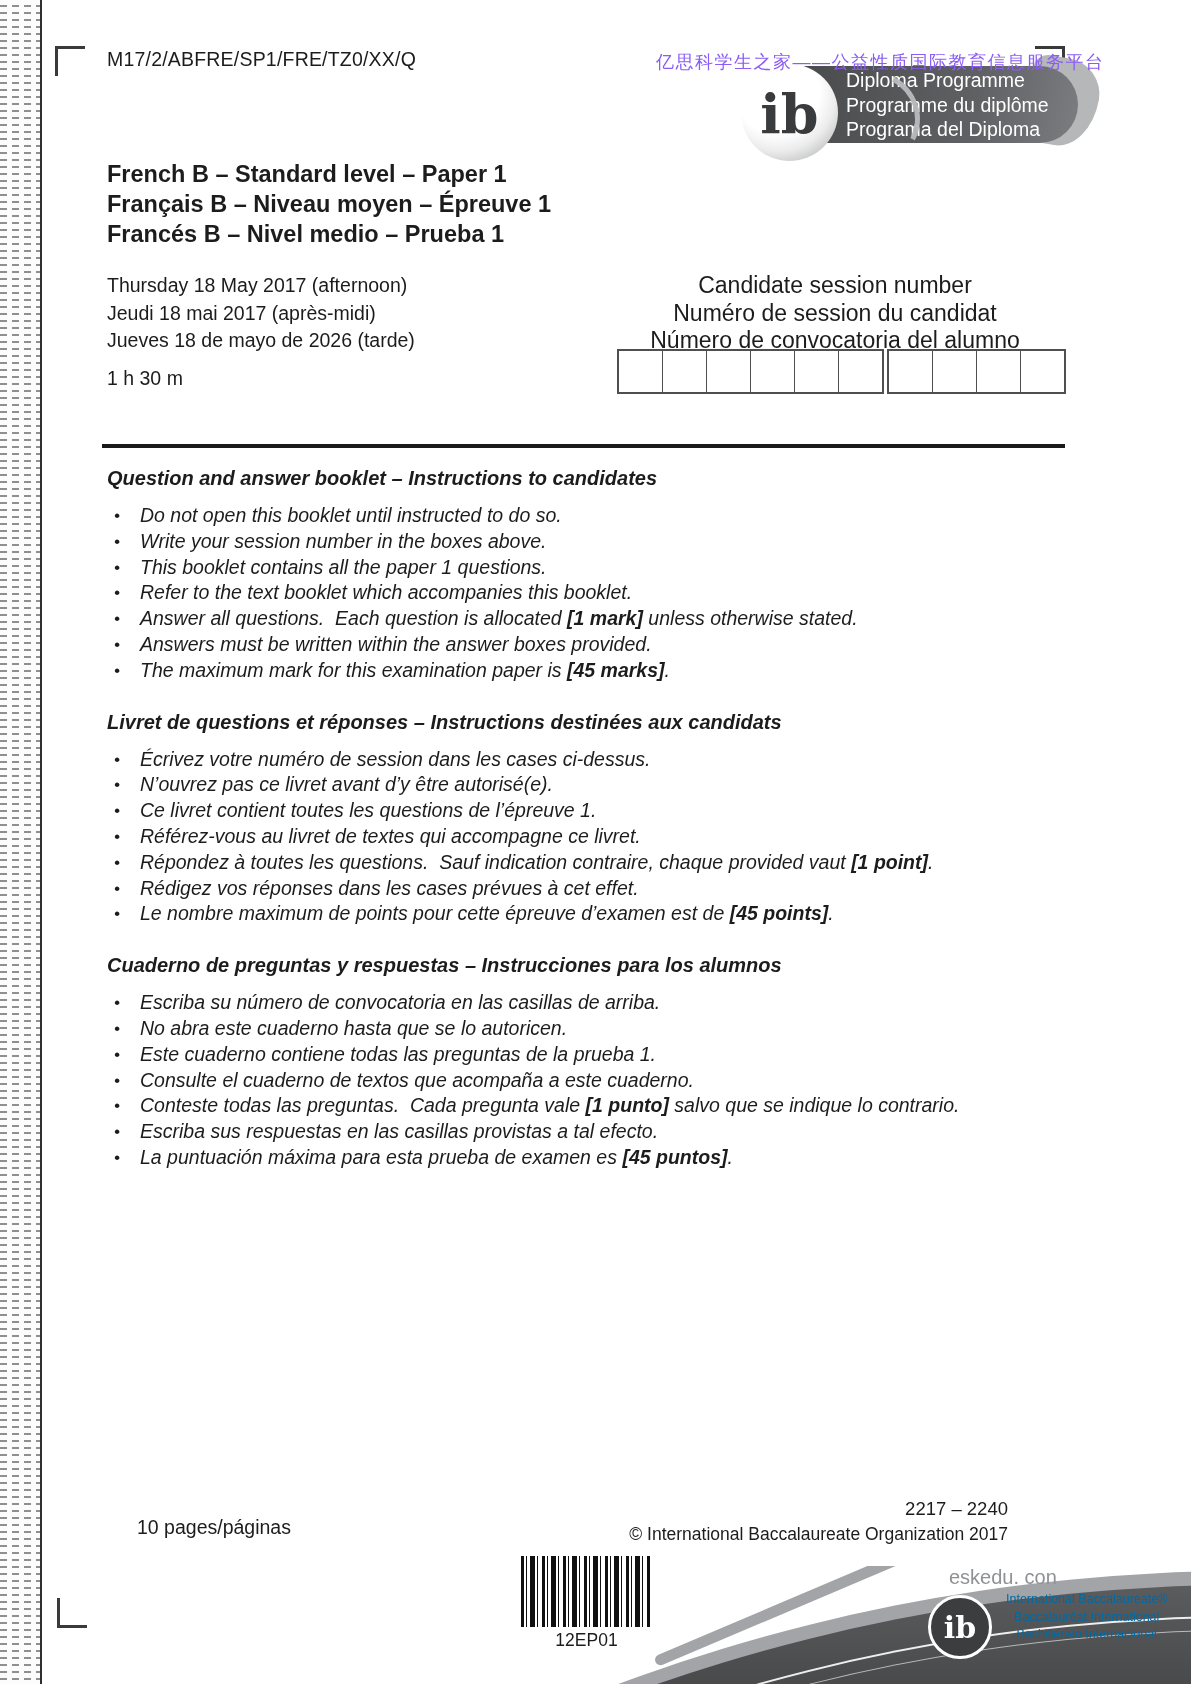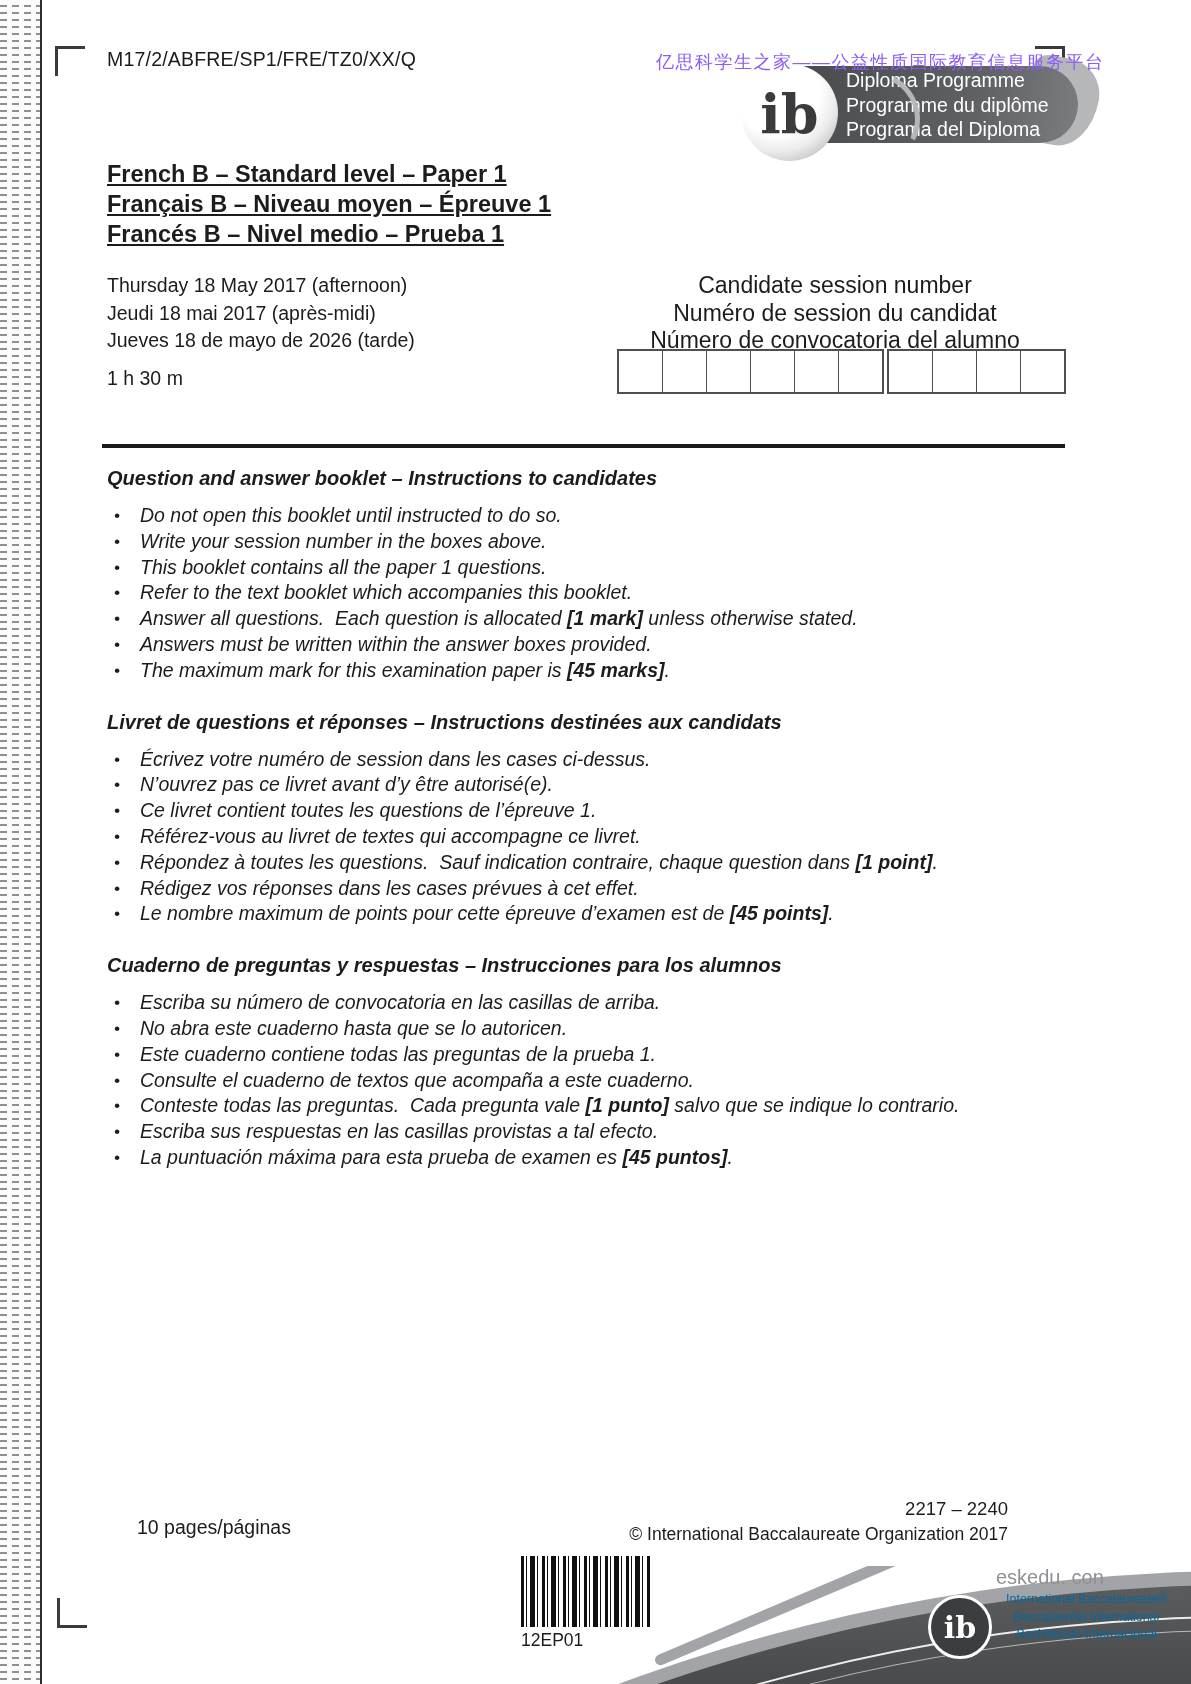--- a/index.html
+++ b/index.html
@@ -28,21 +28,21 @@
            background:linear-gradient(100deg,#48494b 0%,#606164 65%,#7c7d80 100%);z-index:2;}
   .dp-band .lines{position:absolute;left:58px;top:2px;color:#ffffff;font-size:19.5px;line-height:24.5px;white-space:nowrap;}
   .arc{position:absolute;left:826px;top:72px;width:84px;height:84px;border-radius:50%;
        border:5px solid rgba(185,187,190,.95);border-left-color:transparent;border-top-color:transparent;
        border-bottom-color:transparent;transform:rotate(-18deg);z-index:4;}
   .ib-circle-top{position:absolute;left:741px;top:64px;width:97px;height:97px;border-radius:50%;z-index:5;
        background:radial-gradient(circle at 38% 30%,#ffffff 46%,#ececec 64%,#bcbdbf 86%,#8c8d90 100%);
        display:flex;align-items:center;justify-content:center;}
   .ib-circle-top .glyph{font-family:"DejaVu Serif",serif;font-weight:bold;font-size:54px;color:#3a3b3d;transform:translateY(1px);}
 
-  .title{position:absolute;left:107px;top:159px;font-size:23.5px;font-weight:bold;line-height:30px;text-decoration:underline;}
+  .title{position:absolute;left:107px;top:159px;font-size:23.5px;font-weight:bold;line-height:30px;}
 
   .date-block{position:absolute;left:107px;top:272px;font-size:19.5px;line-height:27.5px;}
   .duration{position:absolute;left:107px;top:367px;font-size:19.5px;}
 
   .session-labels{position:absolute;left:600px;top:272px;width:470px;text-align:center;font-size:23px;line-height:27.5px;}
   .session-boxes{position:absolute;left:617px;top:349px;display:flex;}
   .box-group{display:flex;border:2px solid #4f4f51;background:#fff;}
   .box-group + .box-group{margin-left:3px;}
   .cell{width:43px;height:41px;border-left:1.5px solid #4f4f51;}
   .cell:first-child{border-left:none;}
@@ -56,22 +56,22 @@
   .section li{position:relative;padding-left:33px;font-size:19.5px;line-height:25.8px;white-space:pre-wrap;}
   .section li::before{content:"\2022";position:absolute;left:7px;font-size:17px;}
 
   .pages-note{position:absolute;left:137px;top:1516px;font-size:19.5px;}
   .range-note{position:absolute;left:600px;top:1498px;width:408px;text-align:right;font-size:18.5px;}
   .copyright{position:absolute;left:450px;top:1524px;width:558px;text-align:right;font-size:17.5px;}
 
   .barcode{position:absolute;left:521px;top:1556px;width:131px;height:71px;
      background:repeating-linear-gradient(90deg,#101010 0 3px,#ffffff 3px 5px,#101010 5px 6px,#ffffff 6px 9px,
                 #101010 9px 14px,#ffffff 14px 16px,#101010 16px 17px,#ffffff 17px 21px);}
-  .barcode-label{position:absolute;left:521px;top:1630px;width:131px;text-align:left;font-size:17.5px;}
-  .esk-watermark{position:absolute;left:996px;top:1566px;font-size:20px;color:#8f9194;z-index:9;}
+  .barcode-label{position:absolute;left:521px;top:1630px;width:131px;text-align:center;font-size:17.5px;}
+  .esk-watermark{position:absolute;left:949px;top:1566px;font-size:20px;color:#8f9194;z-index:9;}
 
   
   .swoosh{position:absolute;left:546px;top:1566px;width:645px;height:118px;overflow:hidden;}
   .sw{position:absolute;border-radius:50%;width:3600px;height:3600px;left:-1100px;}
   .sw-light{top:5px;background:#a2a4a7;}
   .sw-dark{top:19px;background:linear-gradient(to bottom,#5b5c5e 0,#454648 120px,#454648 100%);}
   .sw-cross{position:absolute;left:96px;top:24px;width:340px;height:11px;background:#a2a4a7;
             transform:rotate(-23deg);border-radius:6px;}
   .sw-line1{top:50px;border-top:2.5px solid rgba(255,255,255,.9);}
   .sw-line2{top:64px;border-top:1.5px solid rgba(255,255,255,.6);}
@@ -156,21 +156,21 @@
           <li><span>The maximum mark for this examination paper is </span><b>[45 marks]</b><span>.</span></li>
         </ul>
     </div>
     <div class="section">
       <h2>Livret de questions et réponses – Instructions destinées aux candidats</h2>
       <ul>
           <li><span>Écrivez votre numéro de session dans les cases ci-dessus.</span></li>
           <li><span>N’ouvrez pas ce livret avant d’y être autorisé(e).</span></li>
           <li><span>Ce livret contient toutes les questions de l’épreuve 1.</span></li>
           <li><span>Référez-vous au livret de textes qui accompagne ce livret.</span></li>
-          <li><span>Répondez à toutes les questions.  Sauf indication contraire, chaque question dans </span><b>[1 point]</b><span>.</span></li>
+          <li><span>Répondez à toutes les questions.  Sauf indication contraire, chaque provided vaut </span><b>[1 point]</b><span>.</span></li>
           <li><span>Rédigez vos réponses dans les cases prévues à cet effet.</span></li>
           <li><span>Le nombre maximum de points pour cette épreuve d’examen est de </span><b>[45 points]</b><span>.</span></li>
         </ul>
     </div>
     <div class="section">
       <h2>Cuaderno de preguntas y respuestas – Instrucciones para los alumnos</h2>
       <ul>
           <li><span>Escriba su número de convocatoria en las casillas de arriba.</span></li>
           <li><span>No abra este cuaderno hasta que se lo autoricen.</span></li>
           <li><span>Este cuaderno contiene todas las preguntas de la prueba 1.</span></li>

